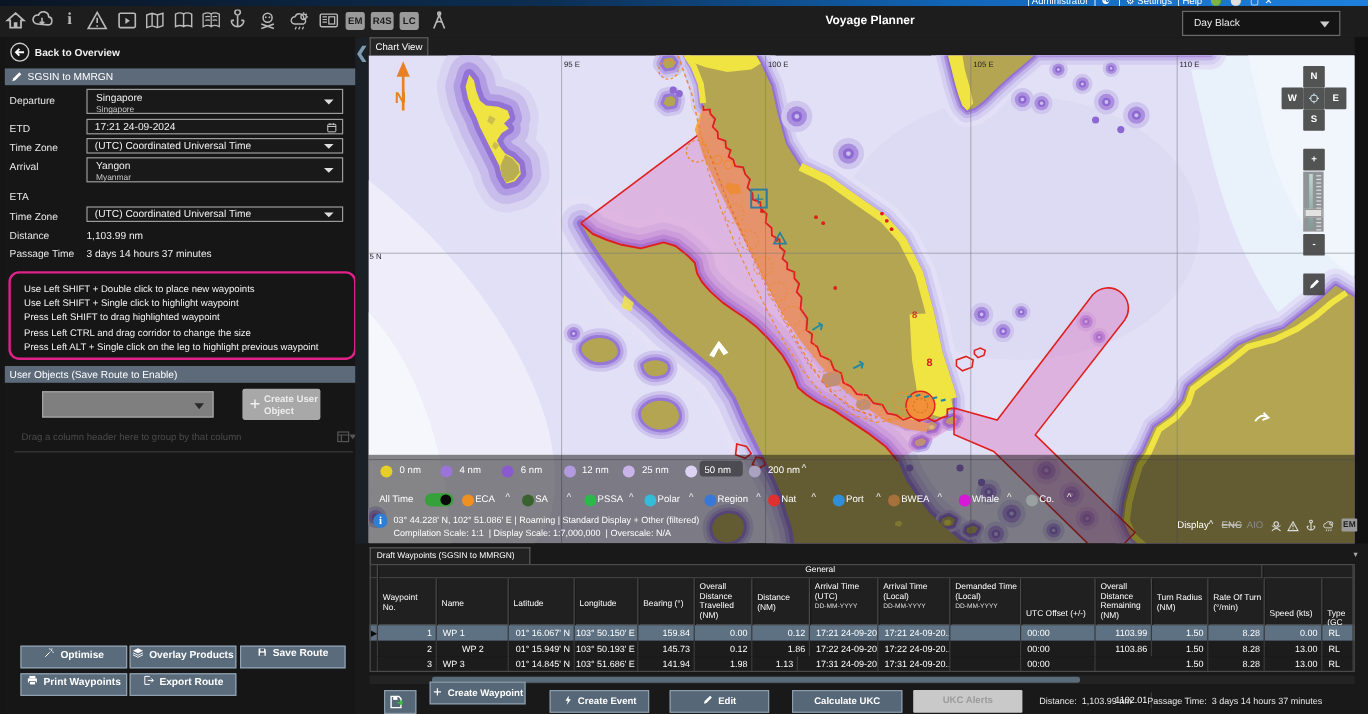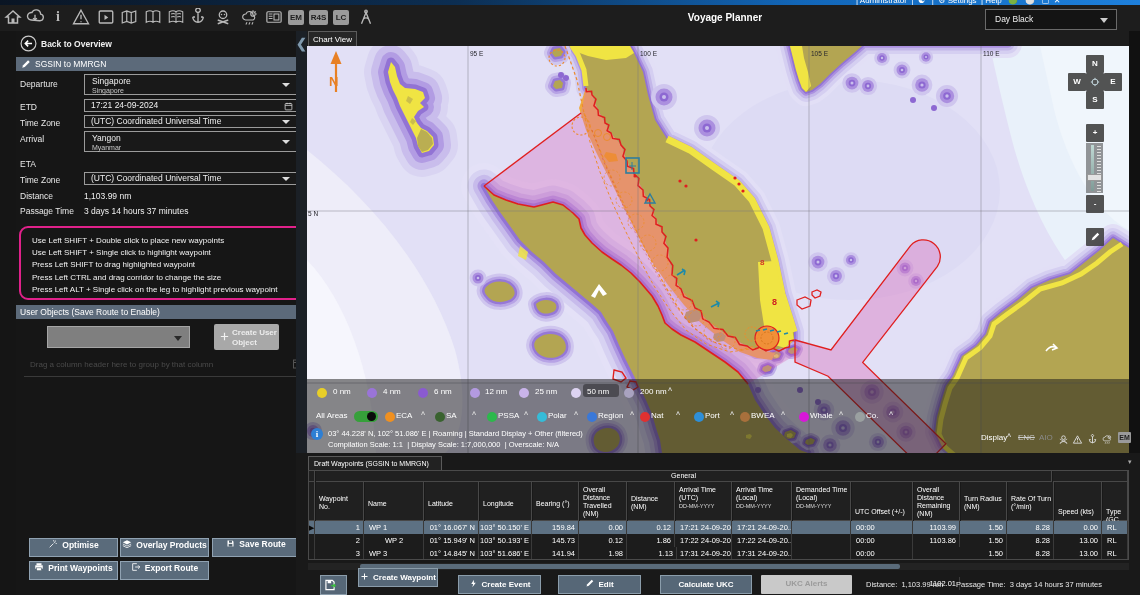--- a/index.html
+++ b/index.html
@@ -9,21 +9,21 @@
 
 #bluestrip { left:0; top:0; width:1140px; height:5px; background:linear-gradient(90deg,#0a1524 0%,#0c2e52 40%,#1266b8 70%,#1e80dc 100%); }
 
 #toolbar { left:0; top:5px; width:1140px; height:26px; background:#1d1d1d; }
 .tbico { position:absolute; top:3px; width:18px; height:18px; color:#b9b9b9; }
 .badge { position:absolute; top:5px; height:15px; background:#9a9a9a; color:#1d1d1d; font-size:8px; font-weight:bold; text-align:center; line-height:15px; border-radius:2px; }
 #vptitle { position:absolute; left:660px; top:7px; width:130px; text-align:center; color:#fff; font-size:10px; font-weight:bold; }
 #daycombo { position:absolute; left:985px; top:4px; width:132px; height:21px; background:#141414; border:1px solid #6a6a6a; color:#eee; font-size:8.5px; line-height:19px; padding-left:9px; }
 #daycombo:after { content:""; position:absolute; right:8px; top:8px; border-left:4px solid transparent; border-right:4px solid transparent; border-top:5px solid #ccc; }
 
-#lpanel { left:16px; top:31px; width:337px; height:564px; background:#161616; }
+#lpanel { left:4px; top:31px; width:337px; height:564px; background:#161616; }
 .hdrbar { position:absolute; left:0; width:296px; height:14px; background:#5c6a7a; color:#fff; font-size:8.5px; line-height:14px; }
 .flabel { position:absolute; left:4px; color:#e8e8e8; font-size:8.5px; }
 .fbox { position:absolute; left:68px; width:214px; background:#191919; border:1px solid #9b9b9b; color:#f0f0f0; font-size:8.5px; }
 .caret:after { content:""; position:absolute; right:7px; top:50%; margin-top:-2px; border-left:4px solid transparent; border-right:4px solid transparent; border-top:4.5px solid #ddd; }
 .fval { position:absolute; left:68px; color:#f0f0f0; font-size:8.5px; }
 #pinkbox { position:absolute; left:3px; top:195px; width:290px; height:74px; border:2px solid #e0218a; border-radius:9px; color:#f2f2f2; font-size:8px; padding:7px 0 0 11px; line-height:12.2px; }
 .graybtn { position:absolute; background:#5a6b7b; border:1px solid #90a2b2; color:#fff; font-size:8.5px; font-weight:bold; text-align:center; }
 
 #mapwrap { left:307px; top:46px; width:822px; height:407px; }
 #tabrow { left:296px; top:31px; width:844px; height:15px; background:#1d1d1d; }
@@ -476,21 +476,21 @@
 <div class="ldot" style="left:162.5px;top:8.5px;background:#b39ae0"></div>
 <div class="ltxt" style="left:178px;top:8px">12 nm</div>
 <div class="ldot" style="left:211.5px;top:8.5px;background:#c9b4ea"></div>
 <div class="ltxt" style="left:228px;top:8px">25 nm</div>
 <div class="ldot" style="left:263.5px;top:8.5px;background:#ddd3f2"></div>
 <div style="position:absolute;left:276px;top:5px;width:36px;height:13px;background:rgba(0,0,0,0.38);border-radius:3px"></div>
 <div class="ltxt" style="left:280px;top:8px">50 nm</div>
 <div class="ldot" style="left:316.5px;top:8.5px;background:#a9a2c0"></div>
 <div class="ltxt" style="left:333px;top:8px">200 nm</div>
 <div class="lcaret" style="left:361px;top:8px">^</div>
-<div class="ltxt" style="left:9px;top:32px">All Areas</div>
+<div class="ltxt" style="left:9px;top:32px">All Time</div>
 <div style="position:absolute;left:47px;top:31.5px;width:24px;height:11px;border-radius:6px;background:#36a03a"></div>
 <div style="position:absolute;left:60px;top:32.5px;width:9px;height:9px;border-radius:50%;background:#0a0a0a"></div>
 <div class="ldot" style="left:77.5px;top:32.5px;background:#f09020"></div>
 <div class="ltxt" style="left:89px;top:32px">ECA</div>
 <div class="lcaret" style="left:114px;top:32px">^</div>
 <div class="ldot" style="left:127.5px;top:32.5px;background:#39622f"></div>
 <div class="ltxt" style="left:139px;top:32px">SA</div>
 <div class="lcaret" style="left:165px;top:32px">^</div>
 <div class="ldot" style="left:179.5px;top:32.5px;background:#2cb84c"></div>
 <div class="ltxt" style="left:191px;top:32px">PSSA</div>
@@ -600,21 +600,21 @@
 <div class="td num" style="left:759px;top:81px;width:47px;height:13px;">13.00</div>
 <div class="td" style="left:807px;top:81px;width:25px;height:13px;padding-left:4px;">RL</div>
 <div style="position:absolute;left:12px;top:94px;width:821px;height:13px;background:#1c1c1c"></div>
 <div class="td" style="left:12px;top:94px;width:7px;height:13px;padding-left:4px;"></div>
 <div class="td num" style="left:20px;top:94px;width:48px;height:13px;">3</div>
 <div class="td" style="left:69px;top:94px;width:59px;height:13px;padding-left:4px;">WP 3</div>
 <div class="td num" style="left:129px;top:94px;width:54px;height:13px;">01° 14.845' N</div>
 <div class="td num" style="left:184px;top:94px;width:52px;height:13px;">103° 51.686' E</div>
 <div class="td num" style="left:237px;top:94px;width:46px;height:13px;">141.94</div>
 <div class="td num" style="left:284px;top:94px;width:47px;height:13px;">1.98</div>
-<div class="td num" style="left:332px;top:94px;width:49px;height:13px;">1.13</div>
+<div class="td num" style="left:332px;top:94px;width:37px;height:13px;">1.13</div>
 <div class="td" style="left:380px;top:94px;width:56px;height:13px;padding-left:4px;">17:31 24-09-20...</div>
 <div class="td" style="left:437px;top:94px;width:59px;height:13px;padding-left:4px;">17:31 24-09-20...</div>
 <div class="td" style="left:497px;top:94px;width:58px;height:13px;padding-left:4px;"></div>
 <div class="td" style="left:556px;top:94px;width:61px;height:13px;padding-left:4px;">00:00</div>
 <div class="td num" style="left:618px;top:94px;width:46px;height:13px;margin-top:30px;">1102.01</div>
 <div class="td num" style="left:665px;top:94px;width:46px;height:13px;">1.50</div>
 <div class="td num" style="left:712px;top:94px;width:46px;height:13px;">8.28</div>
 <div class="td num" style="left:759px;top:94px;width:47px;height:13px;">13.00</div>
 <div class="td" style="left:807px;top:94px;width:25px;height:13px;padding-left:4px;">RL</div>
 <div style="position:absolute;left:12px;top:17px;width:821px;height:90px;border:1px solid #4a4a4a;pointer-events:none"></div>

